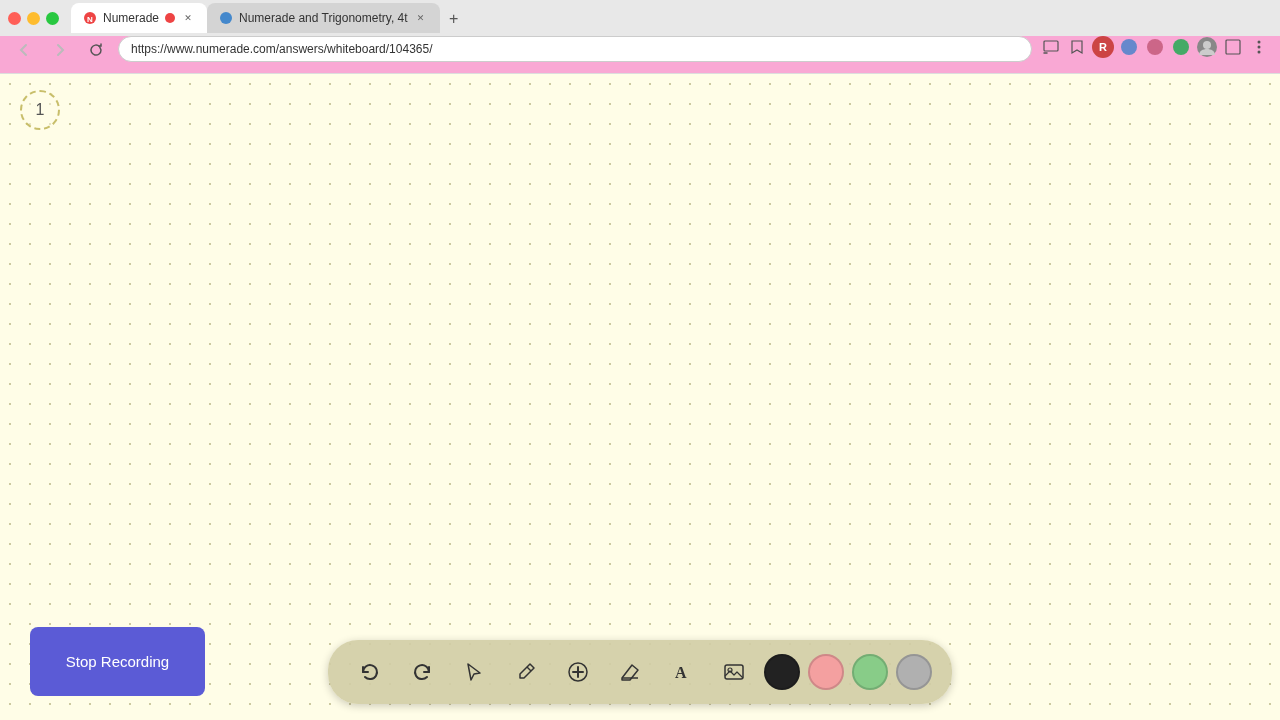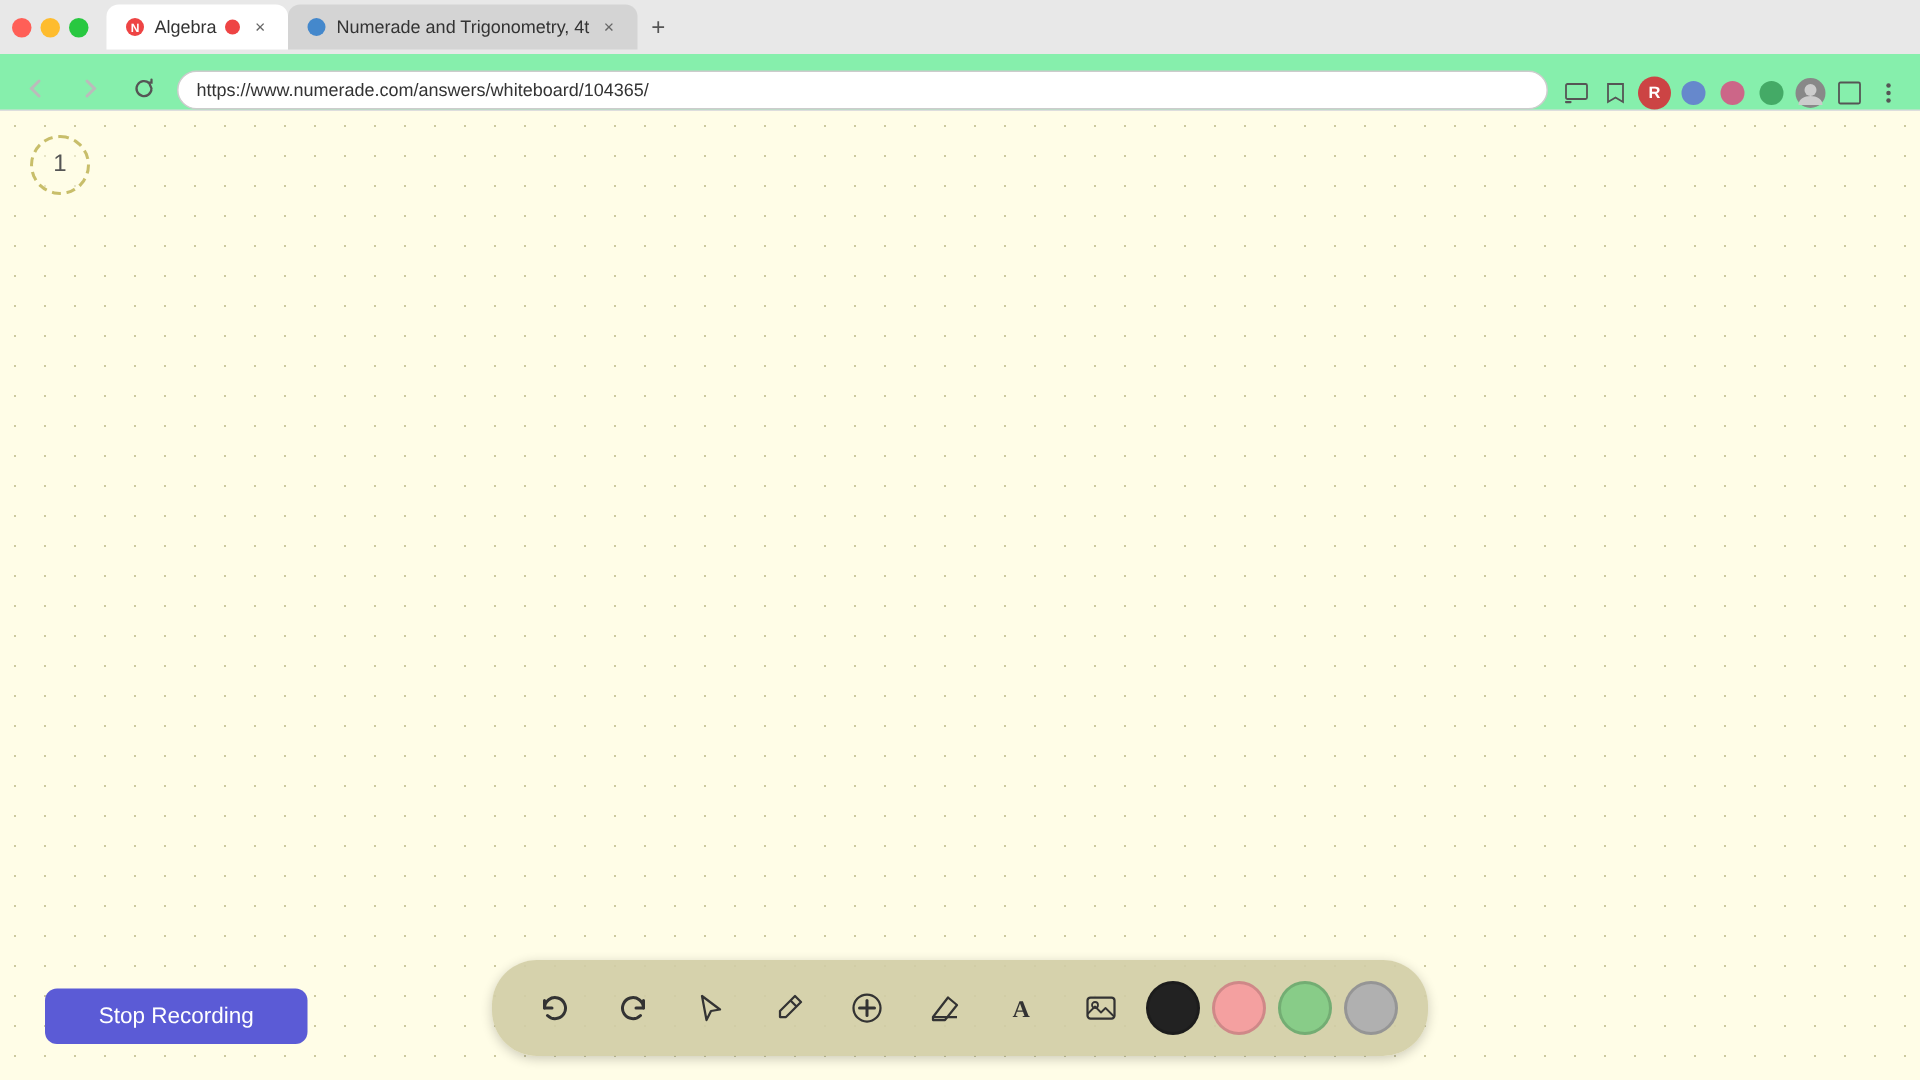--- a/index.html
+++ b/index.html
@@ -46,23 +46,23 @@
 
     .tab-recording-dot { width: 10px; height: 10px; border-radius: 50%; background: #e44; }
 
     .new-tab-btn {
       width: 28px; height: 28px; display: flex; align-items: center; justify-content: center;
       border-radius: 50%; cursor: pointer; font-size: 16px; color: #555;
     }
 
     .nav-bar {
       height: 38px;
-      background: #86efac;
-      display: flex;
-      align-items: flex-end;
+      background: #f9a8d4;
+      display: flex;
+      align-items: flex-start;
       padding: 0 10px;
       gap: 8px;
       border-bottom: 1px solid #ddd;
     }
 
     .nav-btn {
       width: 28px; height: 28px; display: flex; align-items: center; justify-content: center;
       border-radius: 50%; cursor: pointer; color: #555; font-size: 14px;
     }
     .nav-btn.disabled { color: #bbb; cursor: default; }
@@ -142,21 +142,21 @@
 
     
     .stop-recording-btn {
       position: absolute;
       bottom: 24px;
       left: 30px;
       background: #5b5bd6;
       color: white;
       border: none;
       border-radius: 8px;
-      padding: 10px 22px;
+      padding: 26px 22px;
       font-size: 15px;
       font-weight: 500;
       cursor: pointer;
       width: 175px;
       text-align: center;
     }
 
     .color-swatch-black { background: #222; }
     .color-swatch-pink { background: #f4a0a0; }
     .color-swatch-green { background: #88cc88; }
@@ -175,21 +175,21 @@
     </div>
     <div class="tabs-bar">
 
       <div class="tab active">
         <div class="tab-favicon">
           <svg width="14" height="14" viewBox="0 0 14 14">
               <circle cx="7" cy="7" r="6" fill="#e44"></circle>
               <text x="7" y="10.5" text-anchor="middle" font-size="8" fill="white" font-weight="bold">N</text>
             </svg>
         </div>
-        <span>Algebra</span>
+        <span>Numerade</span>
         <div class="tab-recording-dot"></div>
         <div class="tab-close">✕</div>
       </div>
 
       <div class="tab inactive">
         <div class="tab-favicon">
           <svg width="14" height="14" viewBox="0 0 14 14">
               <circle cx="7" cy="7" r="6" fill="#4488cc"></circle>
             </svg>
         </div>

